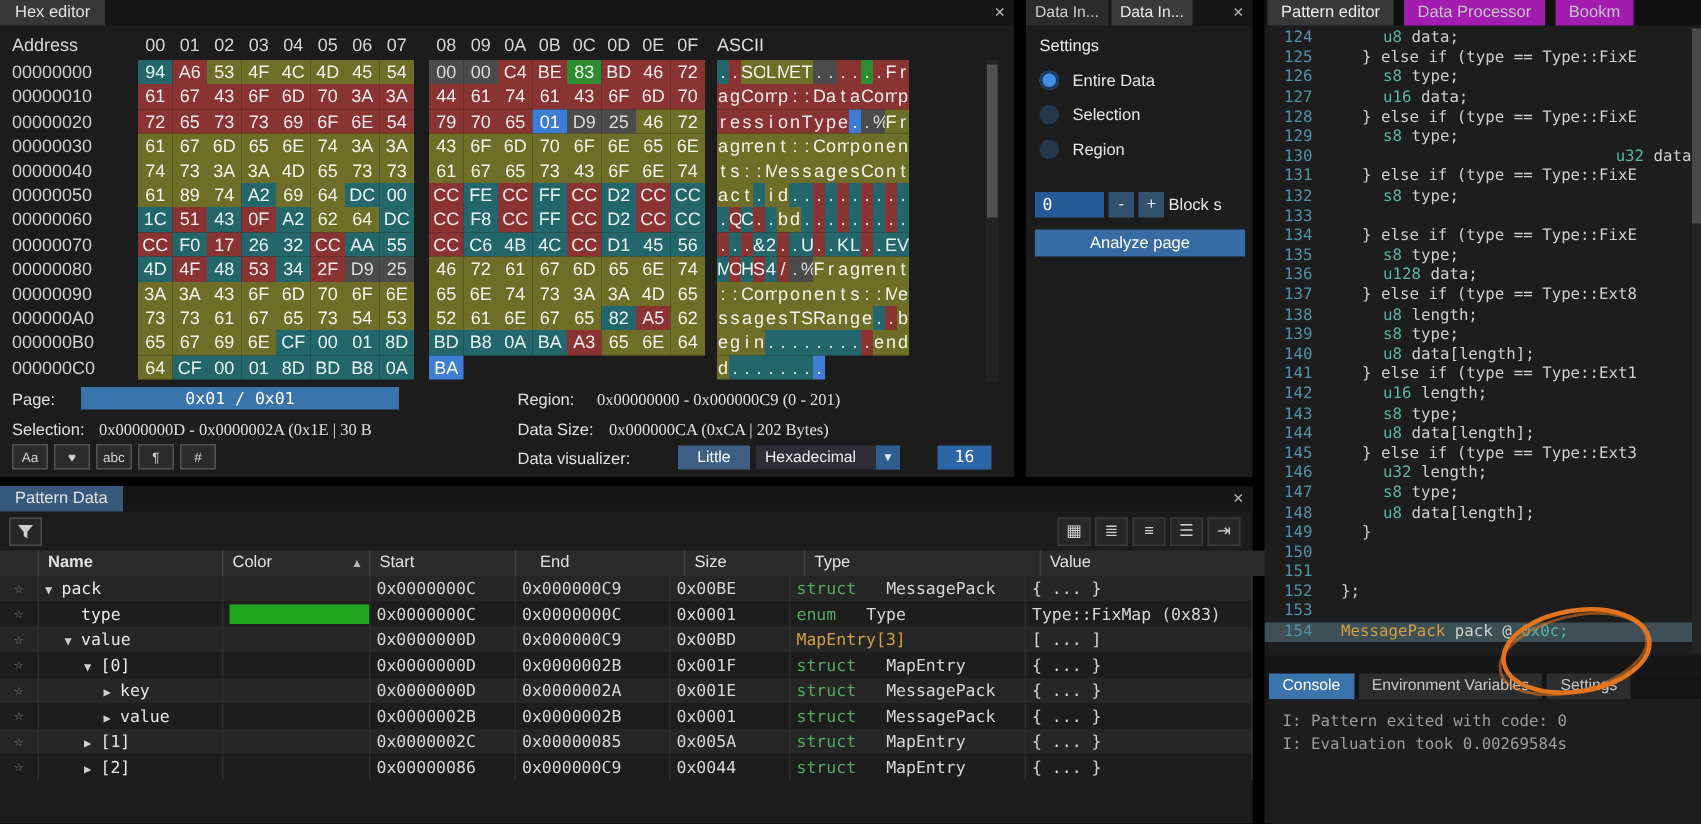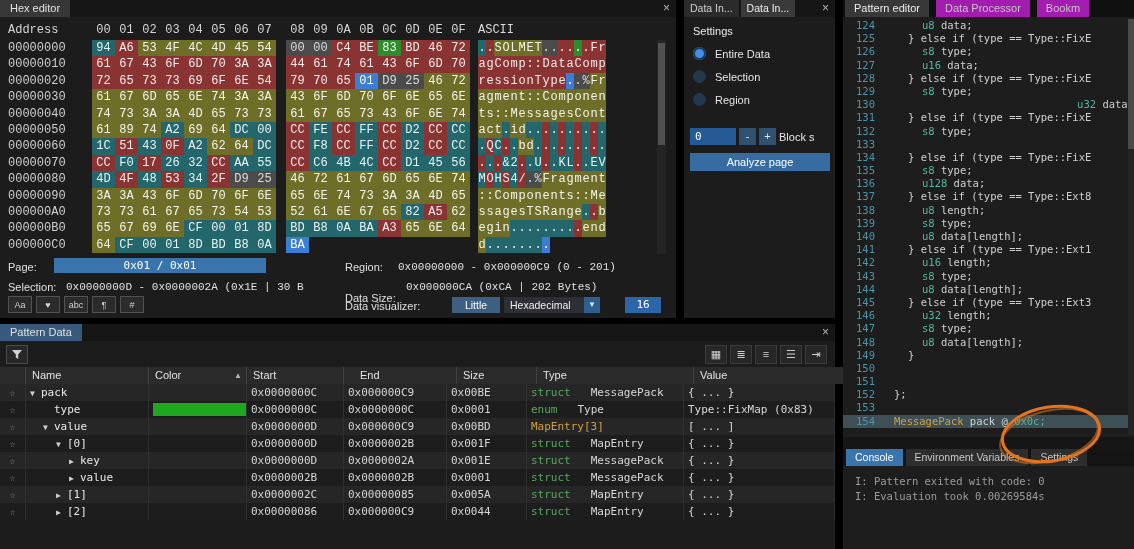--- a/index.html
+++ b/index.html
@@ -7,39 +7,39 @@
        font-family:"Liberation Sans","DejaVu Sans",sans-serif;color:#ddd}
   .panel{position:absolute;background:#1c1c1c}
   .titlebar{height:17px;background:#161616;position:relative;display:flex}
   .tab-title{font-size:11px;line-height:17px;padding:0 10px;background:#373737;color:#e2e2e2;white-space:nowrap}
   .tab-blue{background:#36597c}
   .close-x{position:absolute;right:6px;top:0;line-height:17px;font-size:12px;color:#b8b8b8;cursor:default}
 
   
   #hex-panel{left:0;top:0;width:676px;height:318px}
   .hex-row{position:relative;display:flex;height:16.4px;line-height:16.4px;
-           font-family:Liberation Mono, monospace;font-size:12px}
+           font-family:Liberation Sans, sans-serif;font-size:12px}
   #hex-header{position:absolute;top:22px;left:0;width:660px}
   #hex-header .byte,#hex-header .addr{color:#d6d6d6}
   #hex-rows{position:absolute;top:40px;left:0;width:660px}
   .addr{width:84px;padding-left:8px;color:#cfcfcf;flex:none}
   .byte{width:23px;flex:none;text-align:center;color:#9a9a9a;white-space:pre}
   .byte.gap{margin-left:10px}
   .ascii-block{position:absolute;left:478px;top:0;display:flex;white-space:pre}
   .ach{width:8px;flex:none;text-align:center;color:#9a9a9a}
   .c-o{background:#6e6e28;color:#f4f4ea}
   .c-r{background:#8a3333;color:#f6eaea}
   .c-t{background:#23666b;color:#e8f4f4}
   .c-b{background:#3d7dd6;color:#fff}
   .c-g{background:#2e8b2e;color:#eaffea}
   .c-d{background:#4b4b4b;color:#dcdcdc}
   .vscroll{position:absolute;right:10px;top:40px;width:9px;height:214px;background:#242424}
   .vthumb{margin:3px 1px;width:7px;height:102px;background:#515151}
   .flabel{position:absolute;font-size:11px;color:#e0e0e0;white-space:pre}
-  .fvalue{position:absolute;font-family:Liberation Mono, monospace;font-size:11px;color:#e0e0e0;white-space:pre}
+  .fvalue{position:absolute;font-family:Liberation Serif, serif;font-size:11px;color:#e0e0e0;white-space:pre}
   .page-bar{position:absolute;left:54px;top:258px;width:212px;height:15px;background:#3a74ad;
             text-align:center;font-family:"DejaVu Sans Mono","Liberation Mono",monospace;font-size:11px;line-height:15px;color:#fff}
   #hex-toggles{position:absolute;left:8px;top:296px;display:flex;gap:4px}
   .toggle{width:24px;height:17px;background:#2b2b2b;border:1px solid #525252;color:#d2d2d2;
           font-size:9px;padding:0;font-family:"Liberation Sans",sans-serif}
   .endian-btn{position:absolute;left:452px;top:297px;width:48px;height:16px;background:#3c5f82;color:#fff;
               font-size:10.5px;text-align:center;line-height:16px}
   .combo{position:absolute;left:504px;top:297px;width:96px;height:16px;background:#2e2e36;color:#eee;
          font-size:10.5px;line-height:16px}
   .combo-label{padding-left:6px}
@@ -408,21 +408,21 @@
 
   <span class="flabel" style="left:8px;top:261px">Page:</span>
   <div class="page-bar">
     <span>0x01 / 0x01</span>
   </div>
   <span class="flabel" style="left:345px;top:261px">Region:</span>
   <span class="fvalue" style="left:398px;top:261px">0x00000000 - 0x000000C9 (0 - 201)</span>
 
   <span class="flabel" style="left:8px;top:281px">Selection:</span>
   <span class="fvalue" style="left:66px;top:281px">0x0000000D - 0x0000002A (0x1E | 30 B</span>
-  <span class="flabel" style="left:345px;top:292px">Data Size:</span>
+  <span class="flabel" style="left:345px;top:281px">Data Size:</span>
   <span class="fvalue" style="left:406px;top:281px">0x000000CA (0xCA | 202 Bytes)</span>
 
   <div id="hex-toggles">
       <button class="toggle">Aa</button>
       <button class="toggle">♥</button>
       <button class="toggle">abc</button>
       <button class="toggle">¶</button>
       <button class="toggle">#</button>
     </div>
   <span class="flabel" style="left:345px;top:300px">Data visualizer:</span>
@@ -484,21 +484,21 @@
     <div id="pattern-icons">
         <button class="ticon">▦</button>
         <button class="ticon">≣</button>
         <button class="ticon">≡</button>
         <button class="ticon">☰</button>
         <button class="ticon">⇥</button>
       </div>
   </div>
   <div id="pattern-header">
       <span class="hcell" style="width: 26px;"></span>
-      <span class="hcell" style="width: 123px;">Name</span>
+      <span class="hcell" style="width: 123px; font-weight: bold;">Name</span>
       <span class="hcell" style="width: 98px;">Color<span class="sort-arrow">▲</span></span>
       <span class="hcell" style="width: 97px;">Start</span>
       <span class="hcell" style="width: 103px; margin-left: 10px;">End</span>
       <span class="hcell" style="width: 80px;">Size</span>
       <span class="hcell" style="width: 157px;">Type</span>
       <span class="hcell" style="width: 151px;">Value</span>
     </div>
   <div id="pattern-rows">
       <div class="prow odd">
         <span class="pcell star-cell" style="width: 26px;"><span>☆</span></span>

